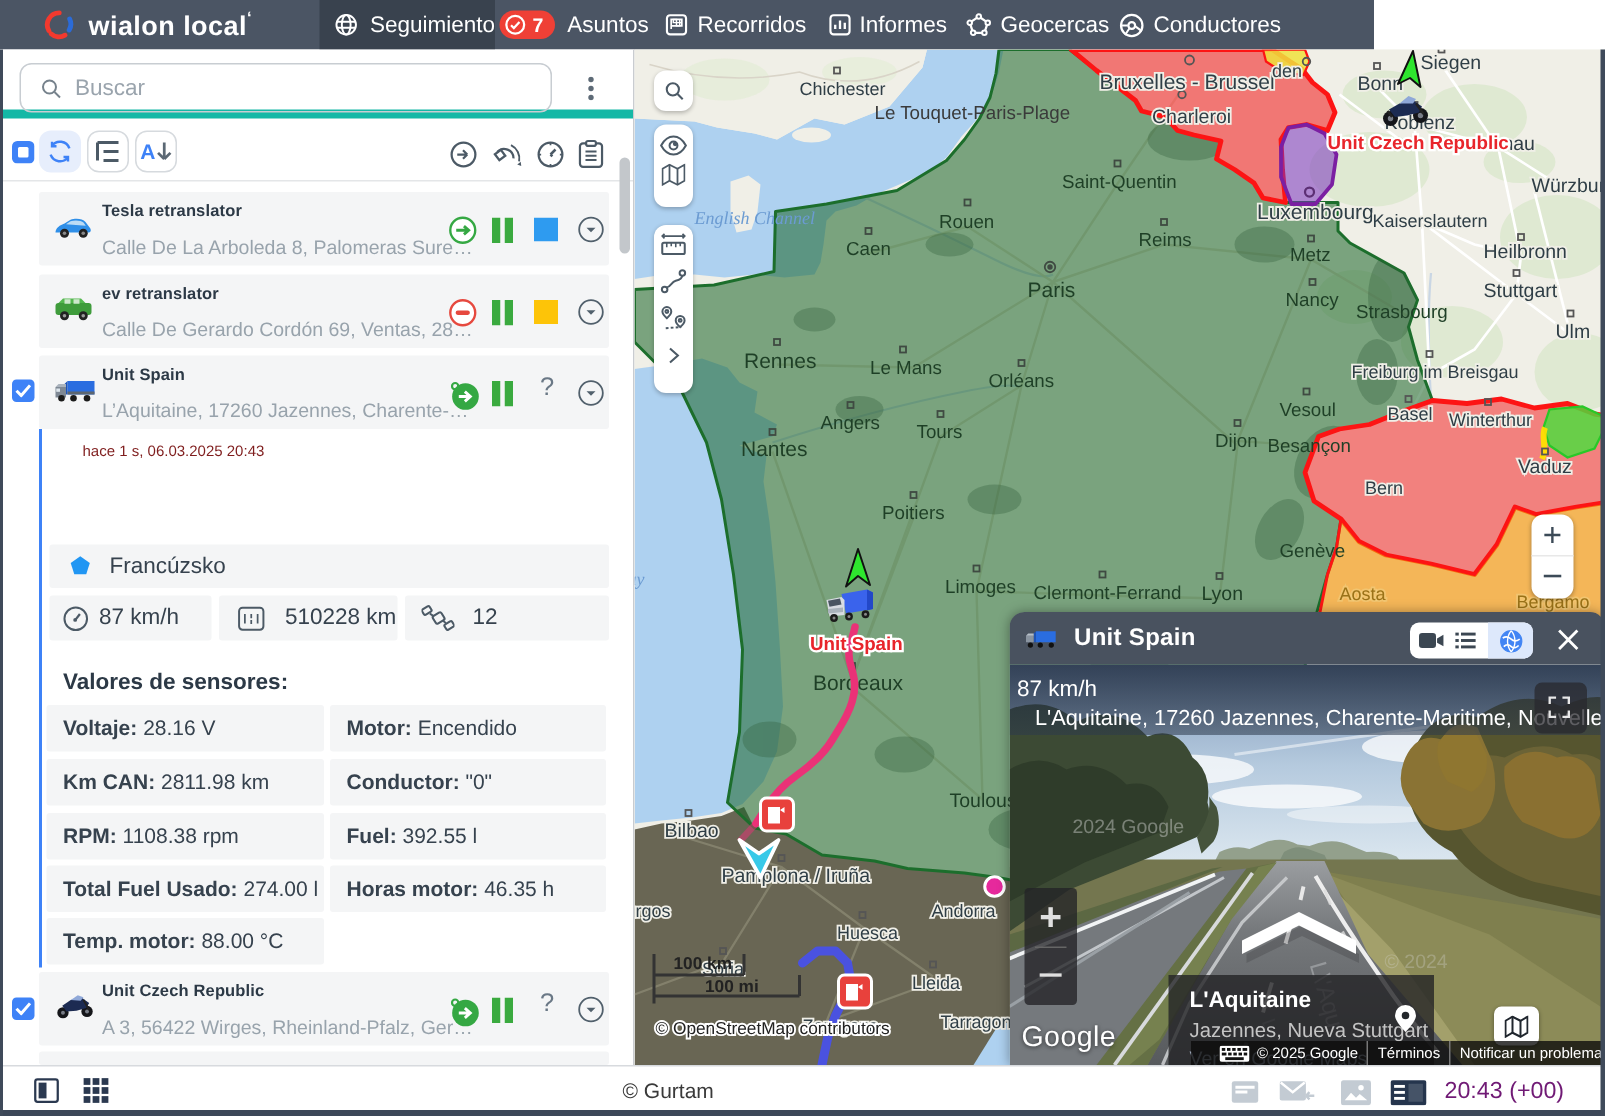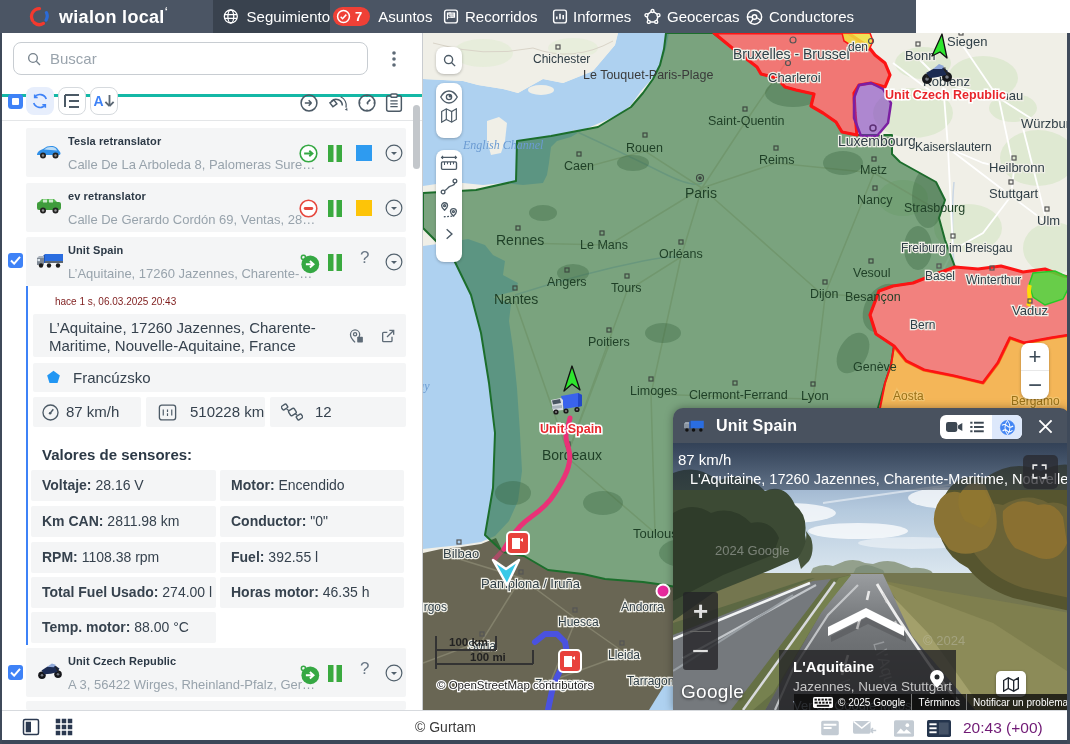--- a/index.html
+++ b/index.html
@@ -8,21 +8,21 @@
 
 #topbar{position:absolute;left:0;top:0;width:916px;height:33px;background:#4b5564;display:flex;align-items:center;color:#fff}
 #logo{position:absolute;left:29px;top:0;height:33px;display:flex;align-items:center}
 .tab{position:absolute;top:0;display:flex;align-items:center;height:33px;font-size:15px;color:#fff}
 .tab.active{background:#39424e}
 .tab svg{margin-right:8px}
 #badge7{background:#ef4036;border-radius:10px;height:19px;display:flex;align-items:center;padding:0 8px 0 3px;margin-right:8px;font-size:13px;font-weight:bold;color:#fff}
 #topright{position:absolute;left:919px;top:0;height:33px;display:flex;align-items:center;color:#fff}
 
 #sidebar{position:absolute;left:0;top:33px;width:423px;height:677px;background:#fff;border-right:1px solid #c9ccd0}
-#searchrow{position:absolute;left:0;top:0;width:100%;height:64px;border-bottom:3px solid #14b8a6}
+#searchrow{position:absolute;left:0;top:0;width:100%;height:46px;border-bottom:6px solid #14b8a6}
 #searchbox{position:absolute;left:13px;top:9px;width:355px;height:33px;border:1px solid #c8cdd2;border-radius:8px;display:flex;align-items:center;color:#9aa4ad;font-size:15px}
 #toolbar{position:absolute;left:0;top:52px;width:100%;height:36px;border-bottom:1px solid #e4e6e8}
 .tbtn{position:absolute;width:28px;height:28px;border-radius:8px;display:flex;align-items:center;justify-content:center}
 .tbtn.bordered{border:1px solid #d6dade;background:#fff}
 #unitlist{position:absolute;left:0;top:88px;width:100%;height:589px;overflow:hidden}
 .urow{position:absolute;left:26px;width:380px;height:49px;background:#f4f5f6;border-radius:2px}
 .uicon{position:absolute;left:10px;top:12px;width:26px;height:25px}
 .uname{position:absolute;left:42px;top:7px;font-size:11px;font-weight:bold;color:#2c3946;letter-spacing:.1px}
 .uaddr{position:absolute;left:42px;top:29px;font-size:13px;color:#98a3ac;white-space:nowrap}
 .st1{position:absolute;left:273px;top:16px}
@@ -285,32 +285,20 @@
           </svg>
         <span style="position:absolute;left:334px;top:11px;font-size:17px;color:#6a7886">?</span>
         <svg class="st4" width="18" height="18" viewBox="0 0 24 24">
             <circle cx="12" cy="12" r="10.5" fill="none" stroke="#51606c" stroke-width="1.6"></circle>
             <path d="M8 10.5l4 4 4-4z" fill="#51606c"></path>
           </svg>
       </div>
       <div class="blueline" style="top:165px;height:359px"></div>
       <div style="position:absolute;left:55px;top:168px;height:24px;display:flex;align-items:center;font-size:10px;color:#7f1d1d">hace 1 s, 06.03.2025 20:43</div>
 
-      <div class="card" style="left:33px;top:193px;width:373px;height:43px">
-        <div style="position:absolute;left:16px;top:5px;line-height:18px;color:#36424e">L’Aquitaine, 17260 Jazennes, Charente-<br>Maritime, Nouvelle-Aquitaine, France</div>
-        <svg width="17" height="18" viewBox="0 0 24 24" fill="none" stroke="#5e6b77" stroke-width="1.8" style="position:absolute;left:315px;top:13px">
-            <path d="M10 21s-6.5-6-6.5-11a6.5 6.5 0 0 1 13 0c0 1.2-.4 2.4-1 3.6"></path>
-            <circle cx="10" cy="9.5" r="2.3"></circle>
-            <rect x="13" y="13" width="8" height="8" rx="1" fill="#5e6b77" stroke="none"></rect>
-          </svg>
-        <svg width="16" height="16" viewBox="0 0 24 24" fill="none" stroke="#5e6b77" stroke-width="2" style="position:absolute;left:347px;top:14px">
-            <path d="M18 13v6a1.5 1.5 0 0 1-1.5 1.5h-11A1.5 1.5 0 0 1 4 19V8a1.5 1.5 0 0 1 1.5-1.5H11"></path>
-            <path d="M14 3.5h6.5V10M20 4l-9.5 9.5"></path>
-          </svg>
-      </div>
 
       <div class="card" style="left:33px;top:242px;width:373px;height:29px">
         <svg width="15" height="15" viewBox="0 0 20 20" style="position:absolute;left:13px;top:7px">
             <path d="M10 1l8.5 6.2-3.2 10H4.7L1.5 7.2z" fill="#2196f3"></path>
           </svg>
         <span style="position:absolute;left:40px;top:6px">Francúzsko</span>
       </div>
 
       <div class="card" style="left:33px;top:276px;width:108px;height:30px">
         <svg width="19" height="19" viewBox="0 0 24 24" fill="none" stroke="#4c5a66" stroke-width="1.7" style="position:absolute;left:8px;top:6px">

